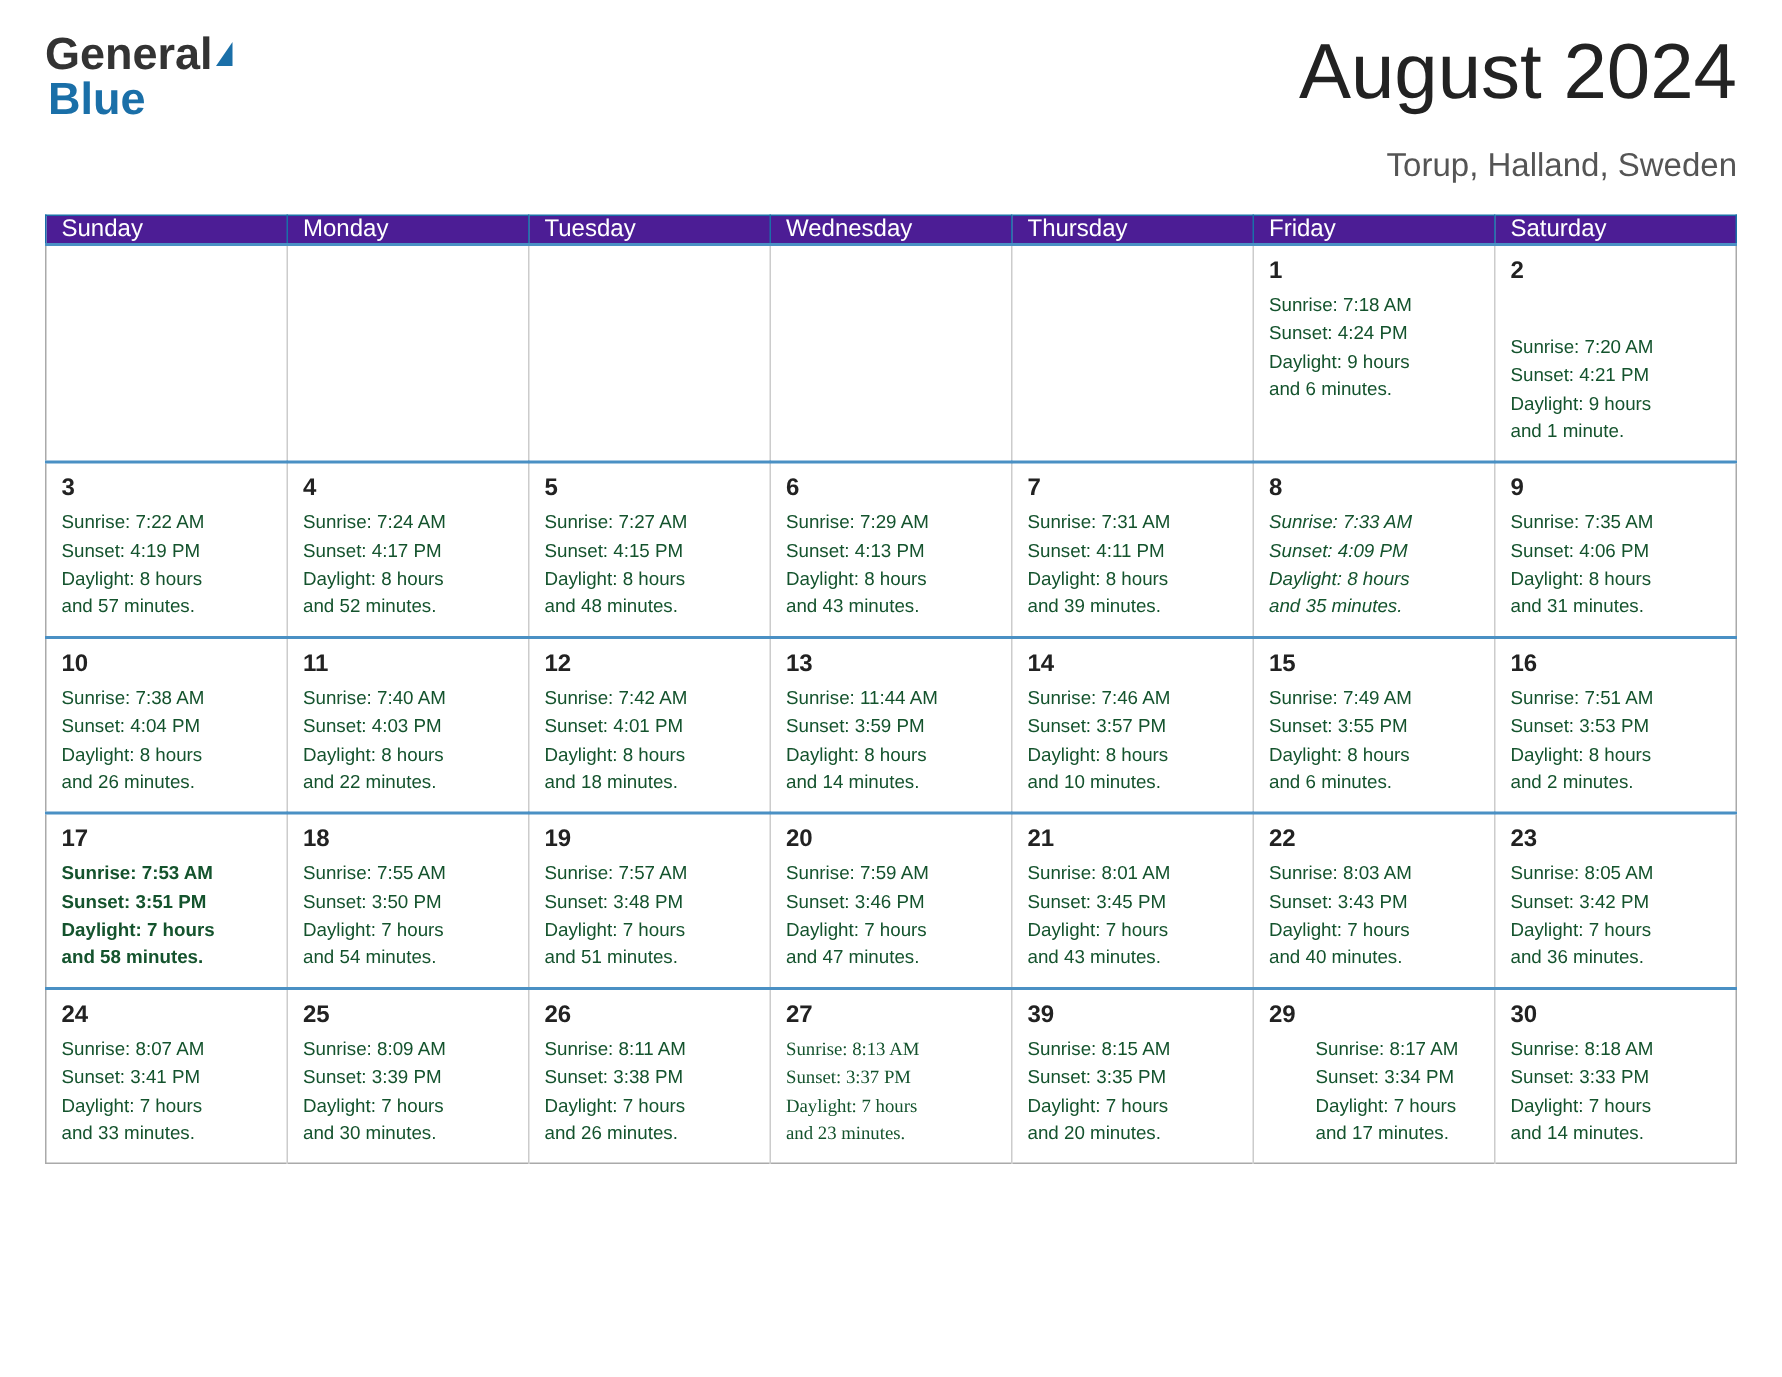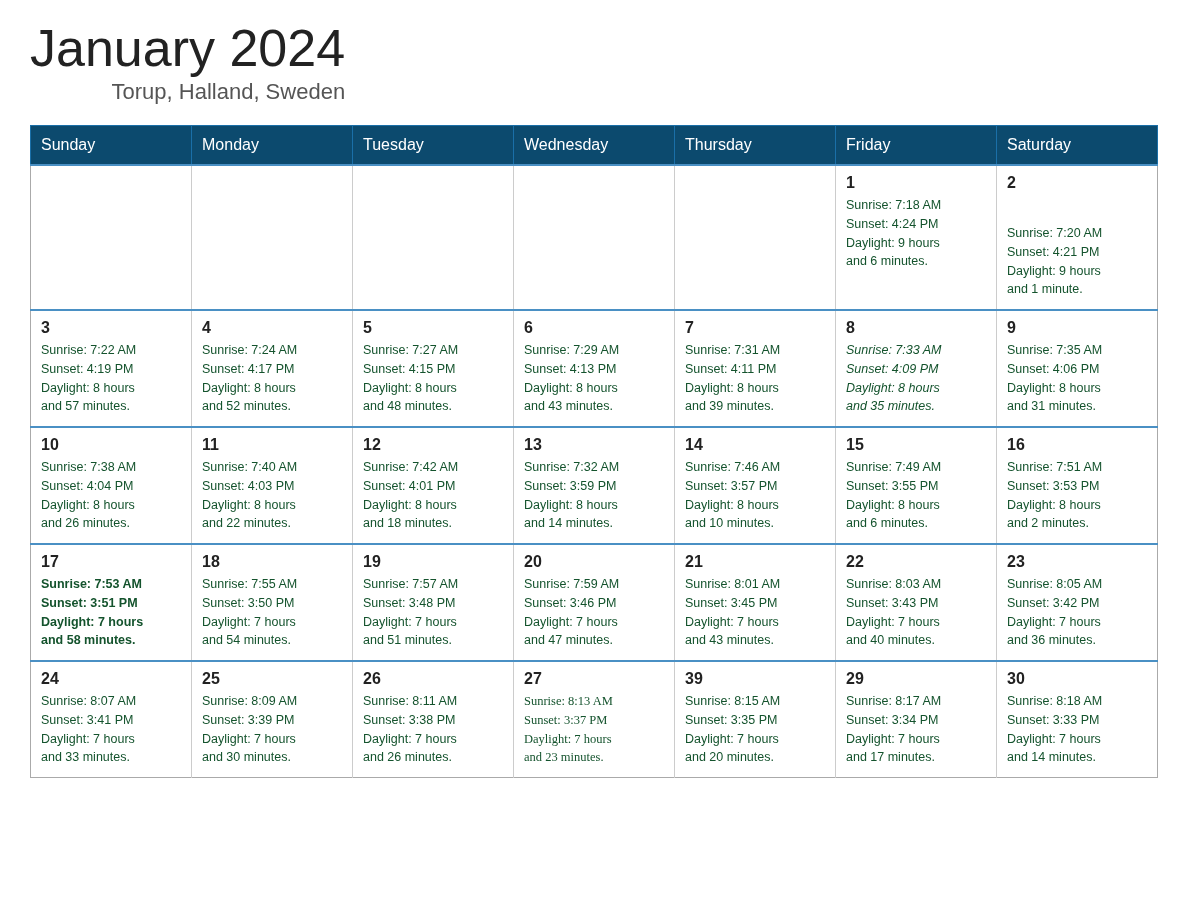--- a/index.html
+++ b/index.html
@@ -26,33 +26,33 @@
     }
     .calendar-title {
       font-size: 52px;
       font-weight: 300;
       color: #222;
       line-height: 1.1;
     }
     .calendar-subtitle {
       font-size: 22px;
       color: #555;
-      margin-top: 2px;
+      margin-top: 20px;
     }
     .calendar {
       width: 100%;
       border-collapse: collapse;
       border: 1px solid #aaa;
     }
     .calendar thead tr th {
-      background-color: #0c4a6e;
+      background-color: #4c1d95;
       color: #fff;
       font-size: 16px;
       font-weight: normal;
-      padding: 10px 10px;
+      padding: 0 10px;
       text-align: left;
       border: 1px solid #1a6fa8;
       margin-top: 35px;
     }
     .calendar tbody tr {
       border-top: 2px solid #4a90c4;
     }
     .calendar tbody tr td {
       vertical-align: top;
       padding: 8px 10px 10px 10px;
@@ -106,22 +106,31 @@
     .logo-text-blue {
       font-size: 30px;
       font-weight: bold;
       color: #1a6fa8;
     }
   </style>
 </head>
 <body>
 
 <div class="header">
+  <div class="logo">
+    <div class="logo-row">
+      <span class="logo-text-general">General</span>
+        <span class="logo-text-triangle"></span>
+    </div>
+    <div class="logo-second-row">
+      <span class="logo-text-blue">Blue</span>
+    </div>
+  </div>
   <div class="title-block">
-    <div class="calendar-title">January 2024</div>
+    <div class="calendar-title">August 2024</div>
     <div class="calendar-subtitle">Torup, Halland, Sweden</div>
   </div>
 </div>
 
 <table class="calendar">
   <thead>
     <tr>
     <th>Sunday</th>
         <th>Monday</th>
         <th>Tuesday</th>
@@ -221,21 +230,21 @@
         </td>
         <td>
           <span class="day-number">12</span>
           <div class="day-info" style="white-space: pre-line;">Sunrise: 7:42 AM
 Sunset: 4:01 PM
 Daylight: 8 hours
 and 18 minutes.</div>
         </td>
         <td>
           <span class="day-number">13</span>
-          <div class="day-info" style="white-space: pre-line;">Sunrise: 7:32 AM
+          <div class="day-info" style="white-space: pre-line;">Sunrise: 11:44 AM
 Sunset: 3:59 PM
 Daylight: 8 hours
 and 14 minutes.</div>
         </td>
         <td>
           <span class="day-number">14</span>
           <div class="day-info" style="white-space: pre-line;">Sunrise: 7:46 AM
 Sunset: 3:57 PM
 Daylight: 8 hours
 and 10 minutes.</div>
@@ -337,21 +346,21 @@
         </td>
         <td>
           <span class="day-number">39</span>
           <div class="day-info" style="white-space: pre-line;">Sunrise: 8:15 AM
 Sunset: 3:35 PM
 Daylight: 7 hours
 and 20 minutes.</div>
         </td>
         <td>
           <span class="day-number">29</span>
-          <div class="day-info" style="white-space: pre-line;">Sunrise: 8:17 AM
+          <div class="day-info" style="white-space: pre-line; margin-left: 31px;">Sunrise: 8:17 AM
 Sunset: 3:34 PM
 Daylight: 7 hours
 and 17 minutes.</div>
         </td>
         <td>
           <span class="day-number">30</span>
           <div class="day-info" style="white-space: pre-line;">Sunrise: 8:18 AM
 Sunset: 3:33 PM
 Daylight: 7 hours
 and 14 minutes.</div>

